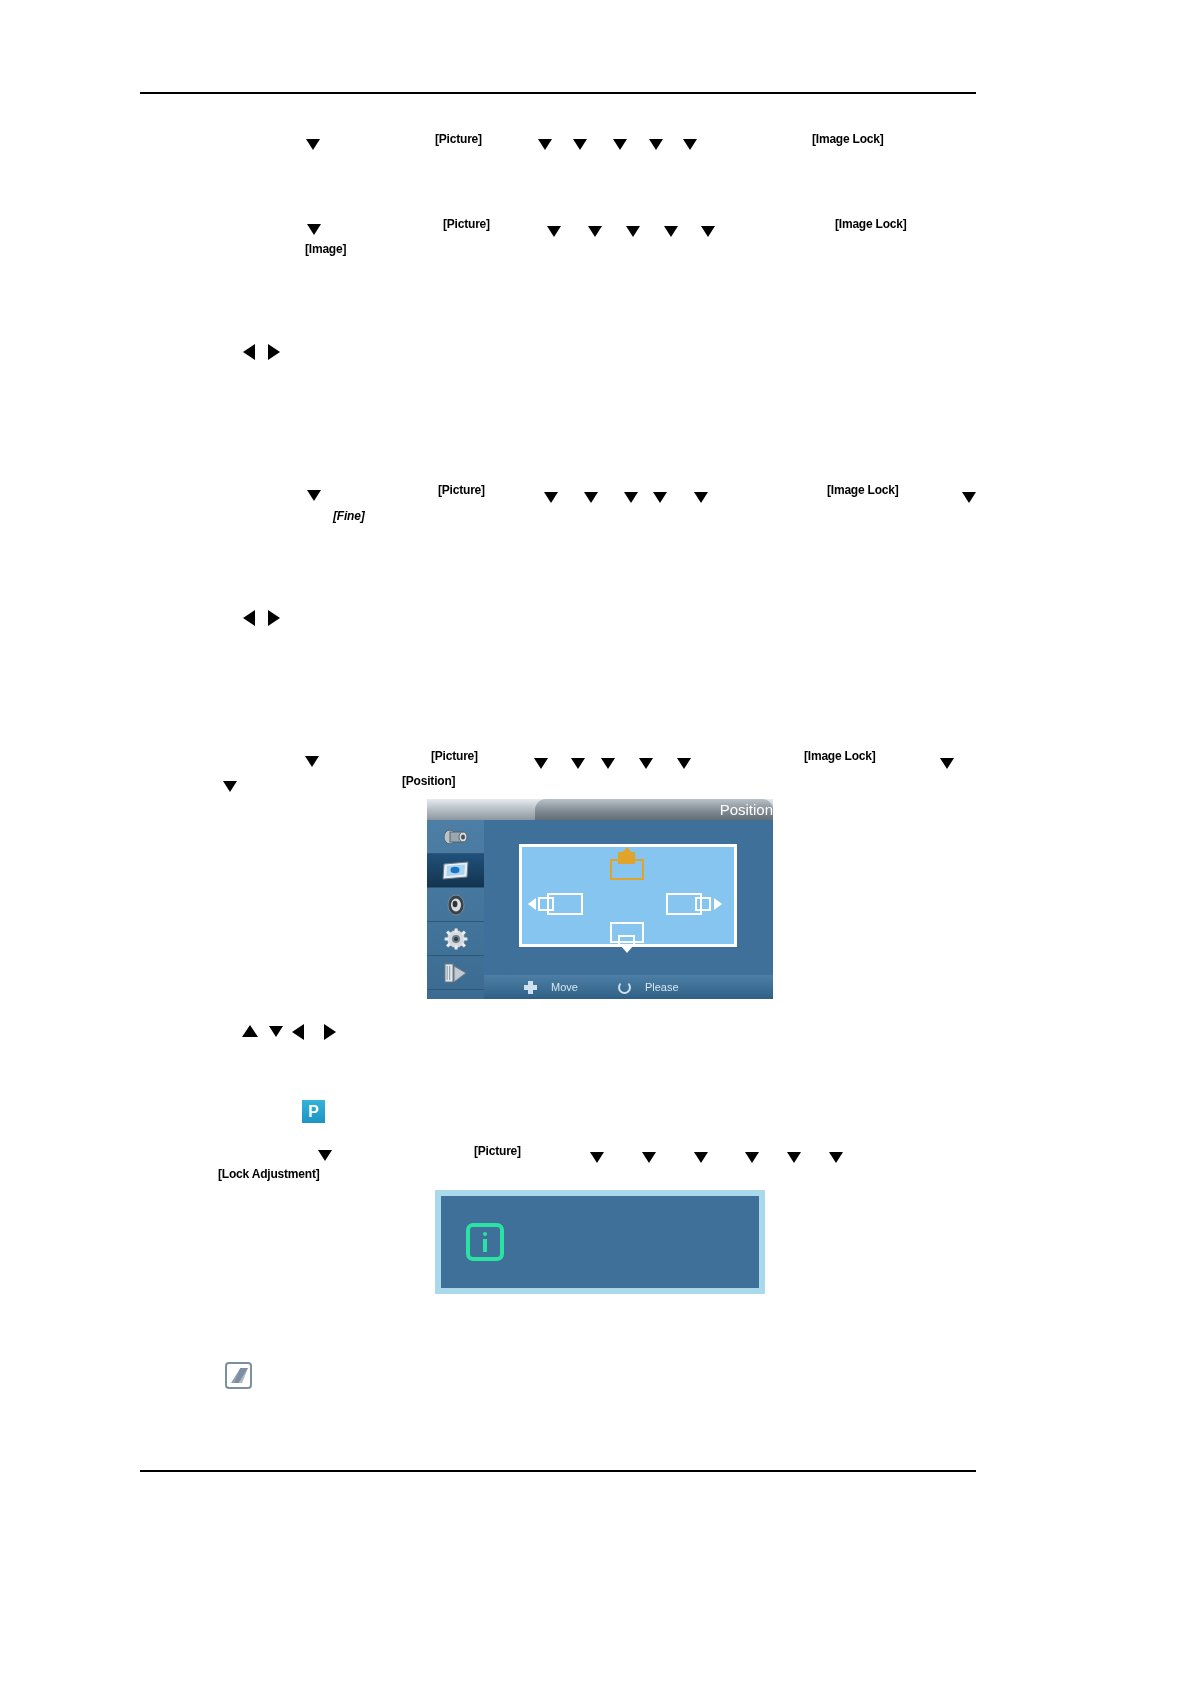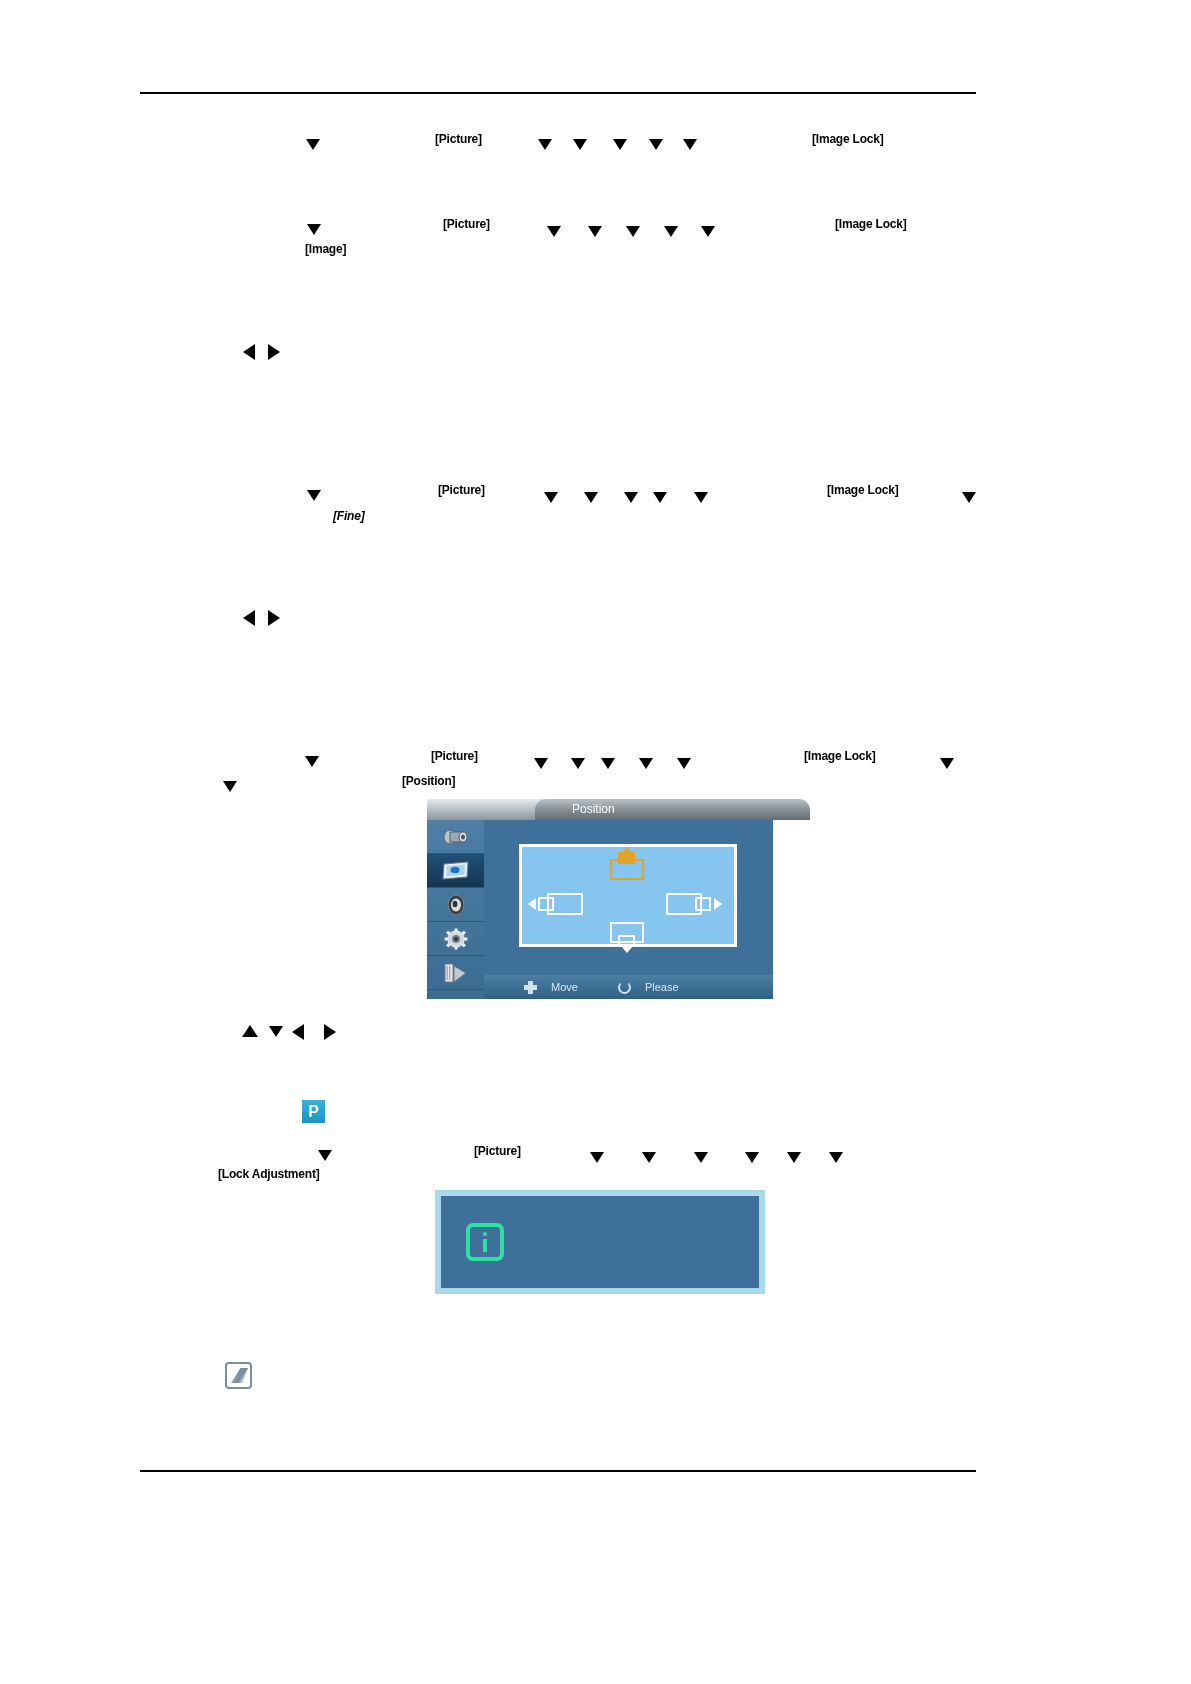--- a/index.html
+++ b/index.html
@@ -122,23 +122,22 @@
     box-sizing:border-box;
   }
   .pos-titlebar{
     position:absolute;left:0;top:0;width:100%;height:21px;
     background:linear-gradient(180deg,#e7ebee 0%,#b6bec5 50%,#8e979f 100%);
   }
   .pos-tab{
     position:absolute;left:108px;top:0;width:238px;height:21px;
     background:linear-gradient(180deg,#b9c1c8 0%,#7e8890 60%,#646e77 100%);
     border-top-left-radius:11px;border-top-right-radius:11px;
-    color:#ffffff;font-size:12px;text-align:left;line-height:21px;
-    font-family:"Liberation Sans", sans-serif;
-    padding-left:37px;
+    color:#ffffff;font-size:15px;text-align:right;line-height:21px;
+    font-family:"Liberation Sans", sans-serif;
   }
   .pos-iconbar{
     position:absolute;left:0;top:21px;width:57px;bottom:0;
     background:linear-gradient(180deg,#4d7fa6 0%,#3b6b91 100%);
   }
   .pos-icon{
     position:relative;
     width:57px;height:33px;
     border-bottom:1px solid #2d5878;
     display:block;

